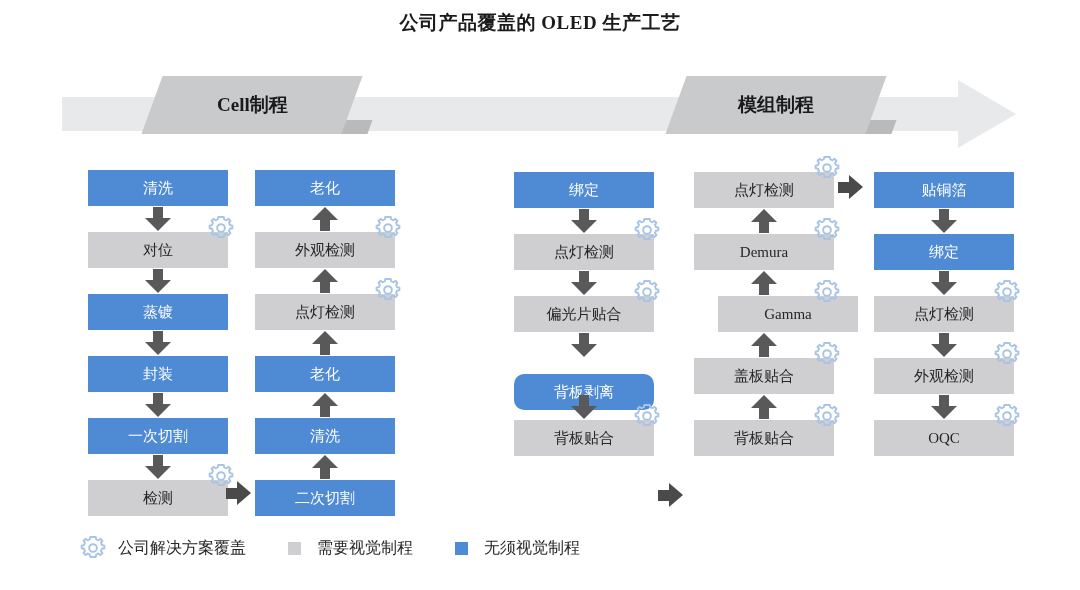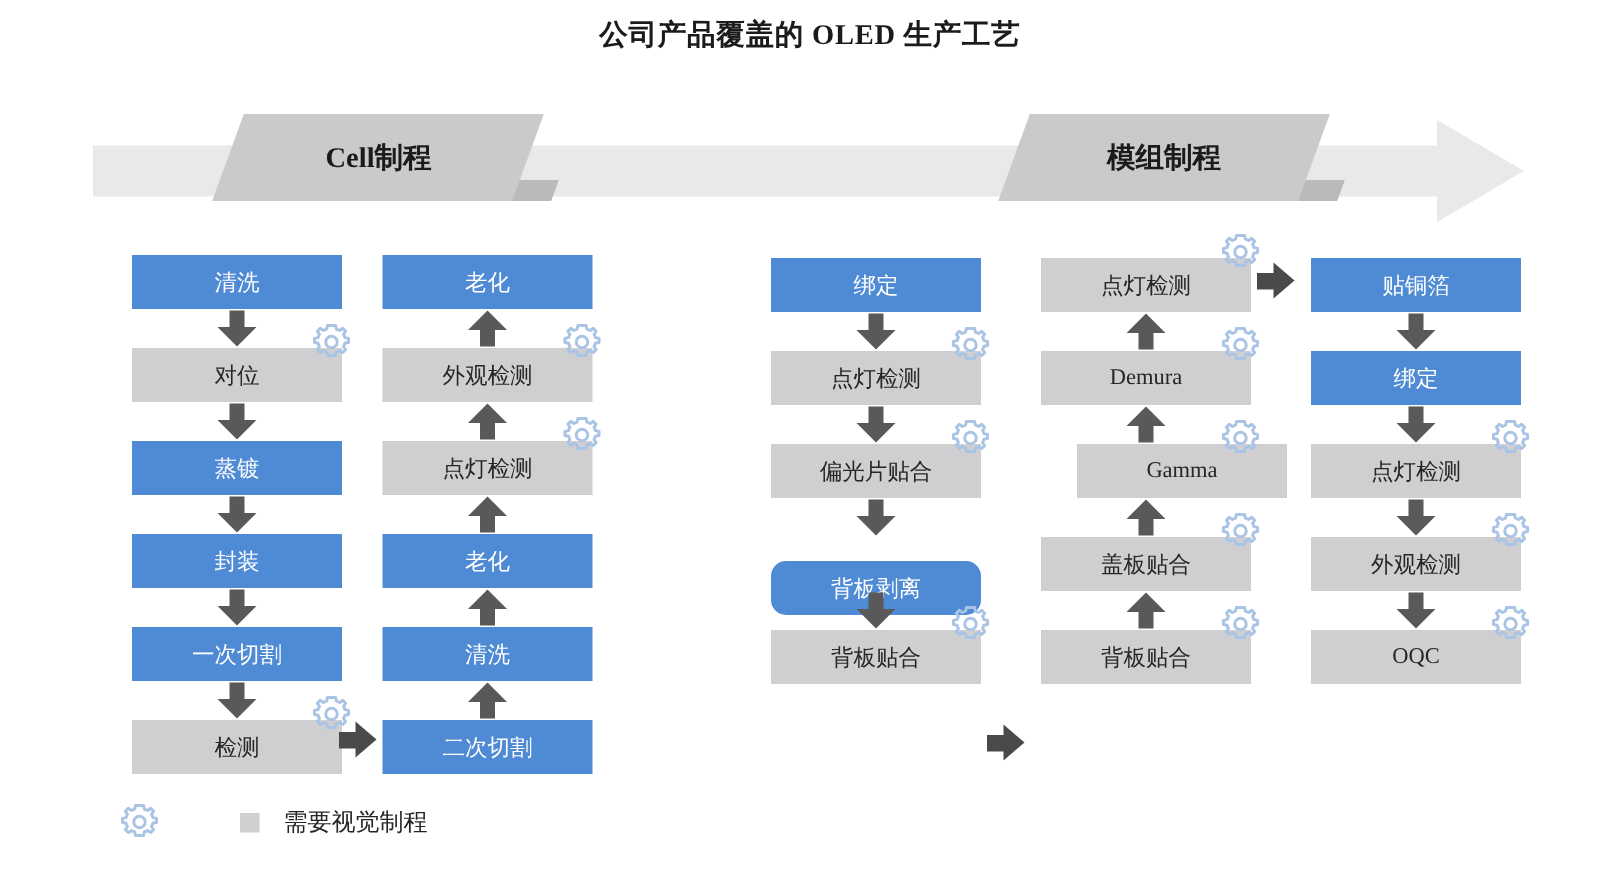--- a/index.html
+++ b/index.html
@@ -351,20 +351,25 @@
     </div>
 
   <div class="legend">
     <div class="legend-item">
       <span class="legend-gear">
           <svg viewBox="0 0 32 32" aria-hidden="true">
             <path d="M16 4.2 l2.9 0 0.55 2.6 a9.6 9.6 0 0 1 2.35 0.98 l2.2-1.5 2.05 2.05 -1.5 2.2 a9.6 9.6 0 0 1 0.98 2.35 l2.6 0.55 0 2.9 -2.6 0.55 a9.6 9.6 0 0 1 -0.98 2.35 l1.5 2.2 -2.05 2.05 -2.2-1.5 a9.6 9.6 0 0 1 -2.35 0.98 l-0.55 2.6 -2.9 0 -2.9 0 -0.55-2.6 a9.6 9.6 0 0 1 -2.35-0.98 l-2.2 1.5 -2.05-2.05 1.5-2.2 a9.6 9.6 0 0 1 -0.98-2.35 l-2.6-0.55 0-2.9 2.6-0.55 a9.6 9.6 0 0 1 0.98-2.35 l-1.5-2.2 2.05-2.05 2.2 1.5 a9.6 9.6 0 0 1 2.35-0.98 l0.55-2.6 z" fill="none" stroke="#a9c4e4" stroke-width="2.1" stroke-linejoin="round"></path>
             <circle cx="16" cy="16" r="4.1" fill="none" stroke="#a9c4e4" stroke-width="2.1"></circle>
           </svg>
         </span>
+      <span class="legend-label">公司解决方案覆盖</span>
     </div>
     <div class="legend-item">
       <span class="swatch sw-gray"></span>
       <span class="legend-label">需要视觉制程</span>
     </div>
+    <div class="legend-item">
+      <span class="swatch sw-blue"></span>
+      <span class="legend-label">无须视觉制程</span>
+    </div>
   </div>
 
 </div>
 
 </body></html>

